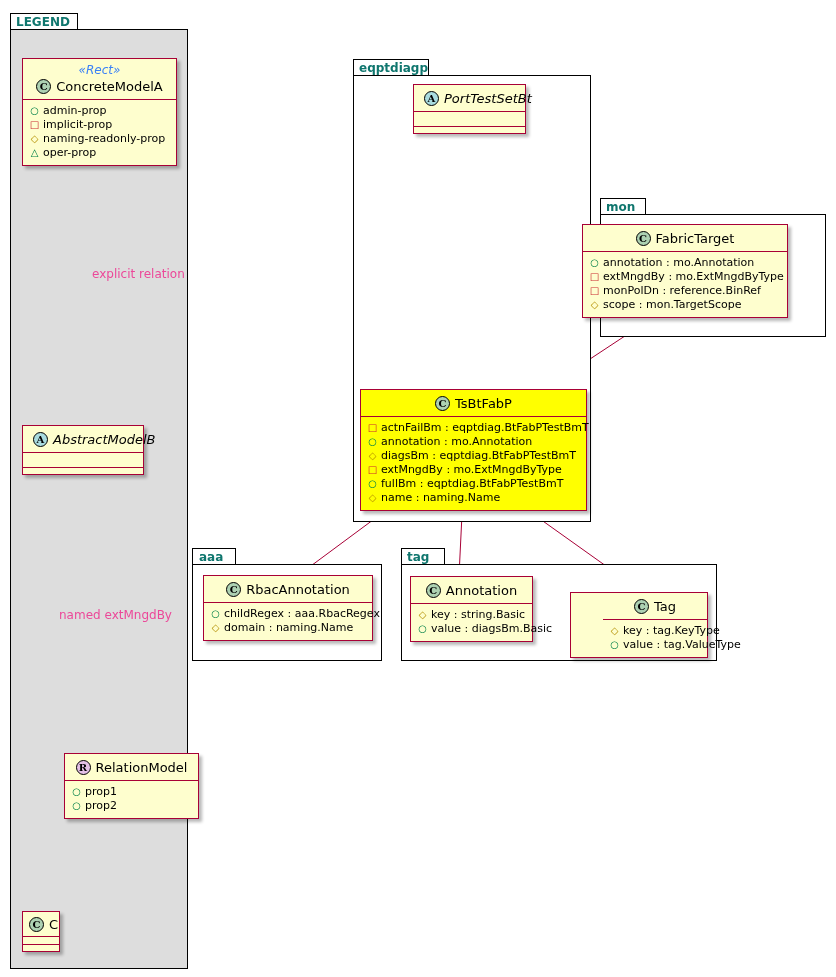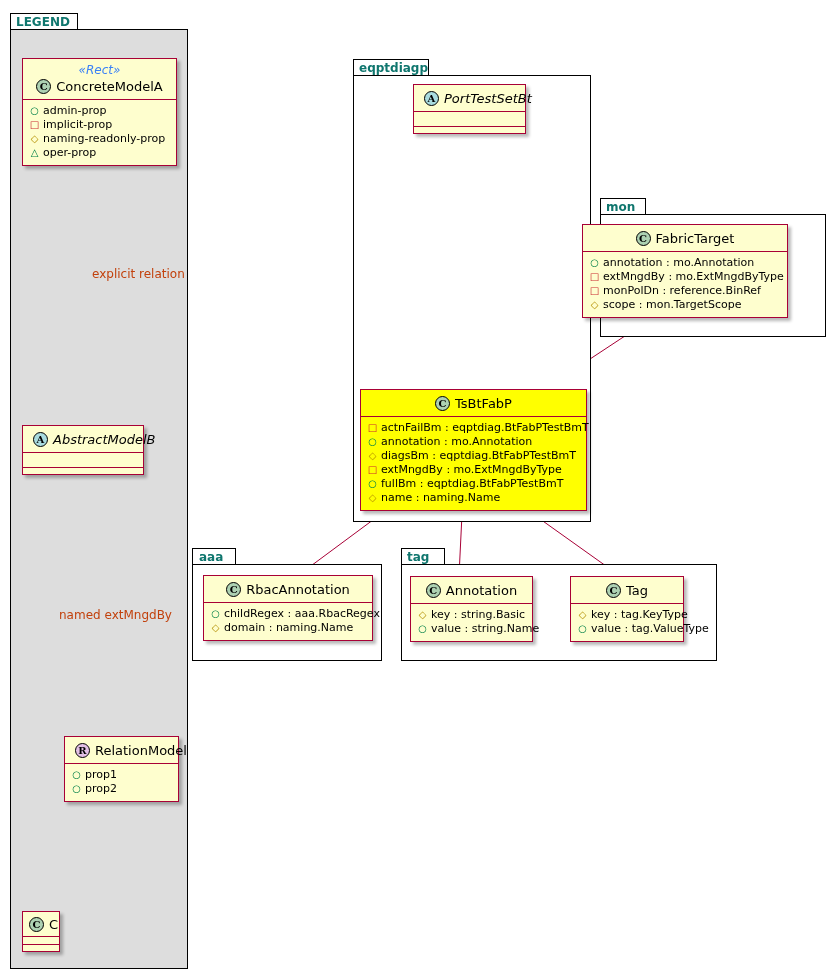--- a/index.html
+++ b/index.html
@@ -122,21 +122,21 @@
   .vis-priv { color: #c82930; }  
   .vis-prot { color: #b38f00; }  
   .vis-pkg  { color: #038048; }  
   .emptybody {
     height: 14px;
   }
   
   .edge-label {
     position: absolute;
     font-size: 12px;
-    color: #c2410c;
+    color: #ec4899;
     white-space: nowrap;
   }
 </style>
 </head>
 <body>
 
 <div id="canvas">
 
   <svg class="edges" viewBox="0 0 836 977">
     <defs>
@@ -189,21 +189,21 @@
   <div class="cls" style="left:22px; top:425px; width:122px;">
     <div class="cls-header">
       <span class="circ circ-a">A</span><span class="cls-name italic">AbstractModelB</span>
     </div>
     <div class="sep"></div>
     <div class="emptybody"></div>
     <div class="sep"></div>
     <div style="height:6px;"></div>
   </div>
 
-  <div class="cls" style="left:64px; top:736px; width:115px;">
+  <div class="cls" style="left:64px; top:753px; width:135px;">
     <div class="cls-header">
       <span class="circ circ-r">R</span><span class="cls-name">RelationModel</span>
     </div>
     <div class="sep"></div>
     <div class="attrs">
       <div class="attr"><span class="vis vis-pub">○</span><span>prop1</span></div>
       <div class="attr"><span class="vis vis-pub">○</span><span>prop2</span></div>
     </div>
   </div>
 
@@ -289,25 +289,25 @@
   </div>
   <div class="pkg-body" style="left:401px; top:564px; width:316px; height:97px;"></div>
 
   <div class="cls" style="left:410px; top:576px; width:123px;">
     <div class="cls-header">
       <span class="circ circ-c">C</span><span class="cls-name">Annotation</span>
     </div>
     <div class="sep"></div>
     <div class="attrs">
       <div class="attr"><span class="vis vis-prot">◇</span><span>key : string.Basic</span></div>
-      <div class="attr"><span class="vis vis-pub">○</span><span>value : string.Name</span></div>
-    </div>
-  </div>
-
-  <div class="cls" style="left:570px; top:576px; width:114px;">
+      <div class="attr"><span class="vis vis-pub">○</span><span>value : diagsBm.Basic</span></div>
+    </div>
+  </div>
+
+  <div class="cls" style="left:570px; top:592px; width:138px;padding-left:32px;">
     <div class="cls-header">
       <span class="circ circ-c">C</span><span class="cls-name">Tag</span>
     </div>
     <div class="sep"></div>
     <div class="attrs">
       <div class="attr"><span class="vis vis-prot">◇</span><span>key : tag.KeyType</span></div>
       <div class="attr"><span class="vis vis-pub">○</span><span>value : tag.ValueType</span></div>
     </div>
   </div>
 

